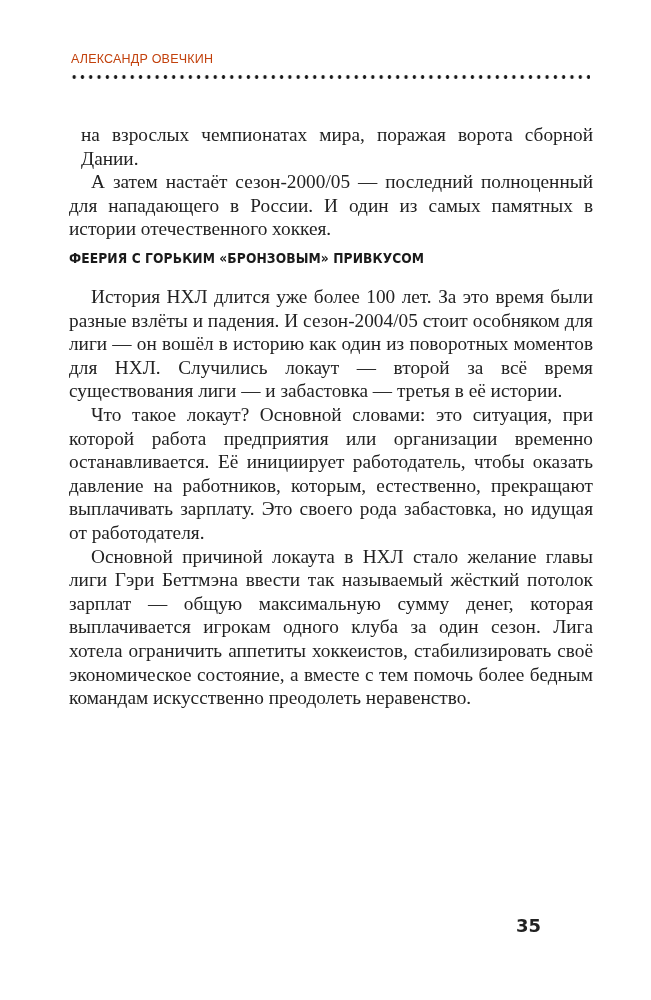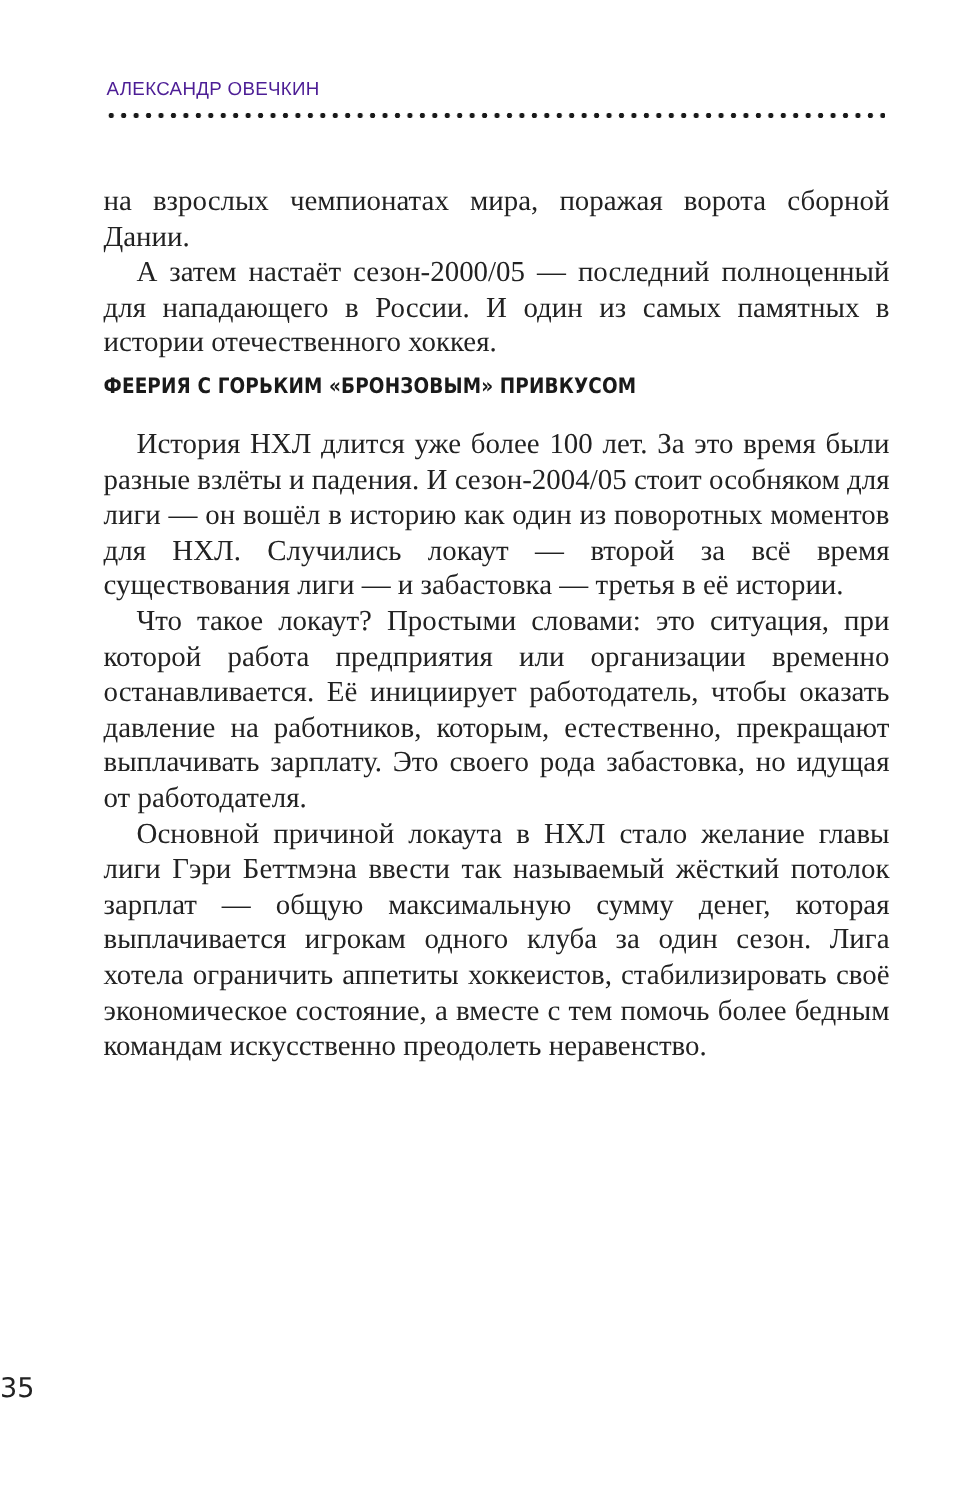--- a/index.html
+++ b/index.html
@@ -14,21 +14,21 @@
       overflow: hidden;
       color: #222222;
     }
     .running-head {
       position: absolute;
       left: 71px;
       top: 52px;
       font-family: "Liberation Sans", sans-serif;
       font-size: 12.5px;
       letter-spacing: 0.2px;
-      color: #4c1d95;
+      color: #c2410c;
     }
     .dots {
       position: absolute;
       left: 70px;
       top: 74px;
       width: 520px;
       height: 6px;
       background-image: radial-gradient(circle, #1a1a1a 1.6px, transparent 2px);
       background-size: 8.3px 6px;
       background-repeat: repeat-x;
@@ -45,20 +45,21 @@
       text-align: justify;
       hyphens: manual;
     }
     .text-block p {
       margin: 0;
       text-indent: 22px;
       text-align-last: left;
     }
     .text-block p.noindent {
       text-indent: 0;
+      margin-left: 12px;
     }
     #block1 { top: 123px; }
     .section-heading {
       position: absolute;
       left: 69px;
       top: 250px;
       font-family: "DejaVu Sans", sans-serif;
       font-weight: bold;
       font-size: 14.3px;
       letter-spacing: 0.1px;
@@ -66,38 +67,39 @@
       transform: scaleX(0.86);
       transform-origin: left center;
       white-space: nowrap;
     }
     #block2 { top: 285px; }
     .page-number {
       position: absolute;
       left: 0;
       width: 541px;
       top: 915px;
-      text-align: left;
+      text-align: right;
       font-family: "DejaVu Sans", sans-serif;
       font-size: 18px;
       color: #222222;
+      font-weight: bold;
     }
   </style>
 </head>
 <body>
 
 <div class="running-head">АЛЕКСАНДР ОВЕЧКИН</div>
 <div class="dots"></div>
 
 <div class="text-block" id="block1">
   <p class="noindent">на взрослых чемпионатах мира, поражая ворота сборной Дании.</p>
   <p>А затем настаёт сезон-2000/05 — последний полноцен­ный для нападающего в России. И один из самых памятных в истории отечественного хоккея.</p>
 </div>
 
 <div class="section-heading">ФЕЕРИЯ С ГОРЬКИМ «БРОНЗОВЫМ» ПРИВКУСОМ</div>
 
 <div class="text-block" id="block2">
   <p>История НХЛ длится уже более 100 лет. За это время были разные взлёты и падения. И сезон-2004/05 стоит особ­няком для лиги — он вошёл в историю как один из пово­ротных моментов для НХЛ. Случились локаут — второй за всё время существования лиги — и забастовка — третья в её истории.</p>
-  <p>Что такое локаут? Простыми словами: это ситуация, при которой работа предприятия или организации временно останавливается. Её инициирует работодатель, чтобы ока­зать давление на работников, которым, естественно, пре­кращают выплачивать зарплату. Это своего рода забастовка, но идущая от работодателя.</p>
+  <p>Что такое локаут? Основной словами: это ситуация, при которой работа предприятия или организации временно останавливается. Её инициирует работодатель, чтобы ока­зать давление на работников, которым, естественно, пре­кращают выплачивать зарплату. Это своего рода забастовка, но идущая от работодателя.</p>
   <p>Основной причиной локаута в НХЛ стало желание гла­вы лиги Гэри Беттмэна ввести так называемый жёсткий потолок зарплат — общую максимальную сумму денег, которая выплачивается игрокам одного клуба за один се­зон. Лига хотела ограничить аппетиты хоккеистов, стаби­лизировать своё экономическое состояние, а вместе с тем помочь более бедным командам искусственно преодолеть неравенство.</p>
 </div>
 
 <div class="page-number">35</div>
 
 </body></html>

